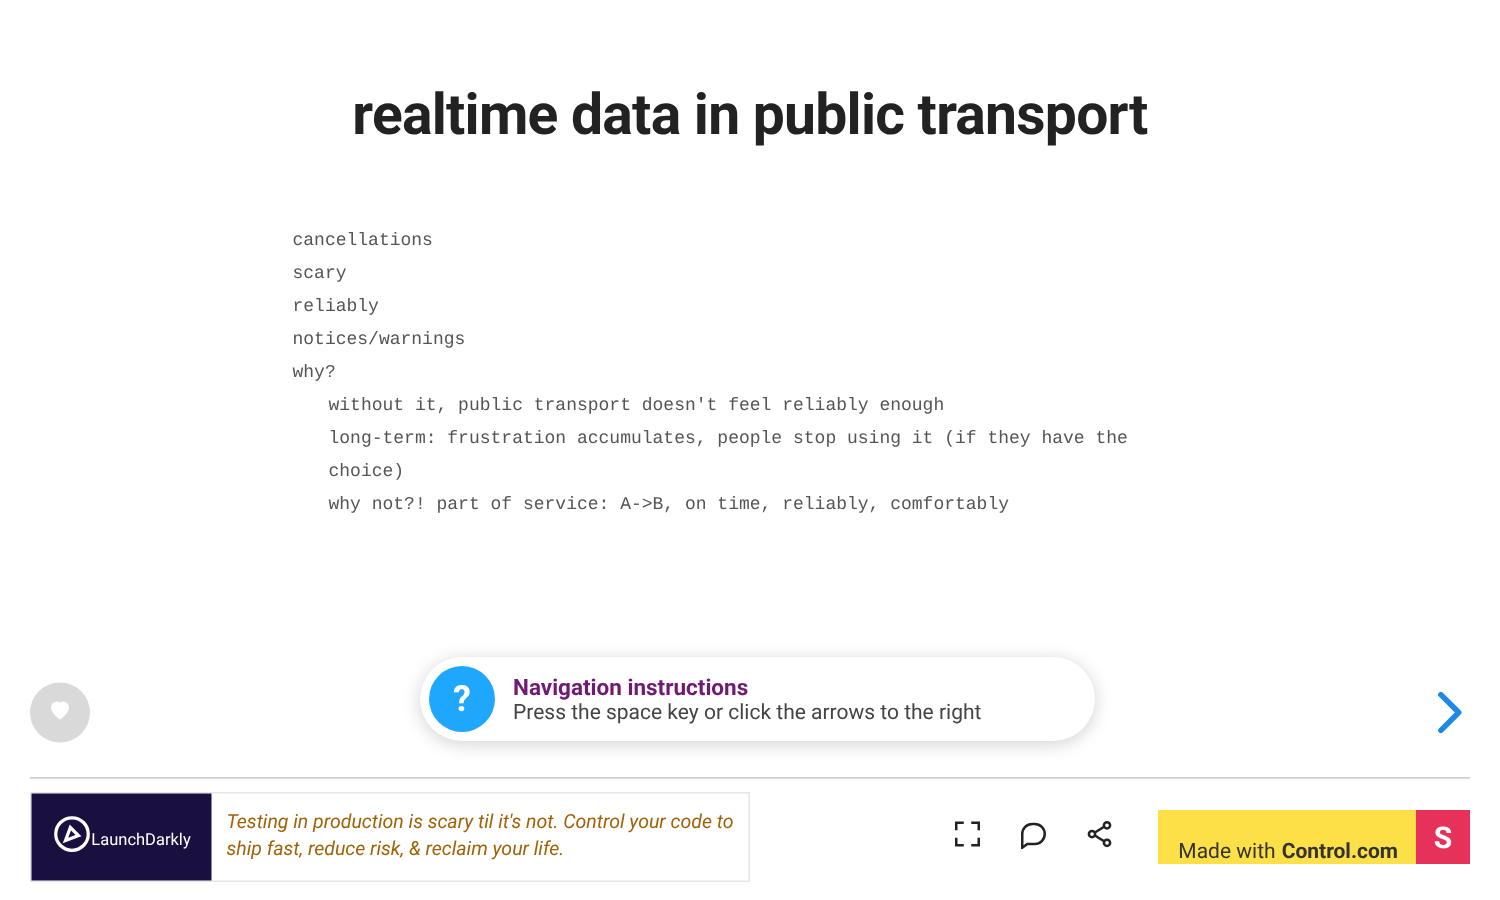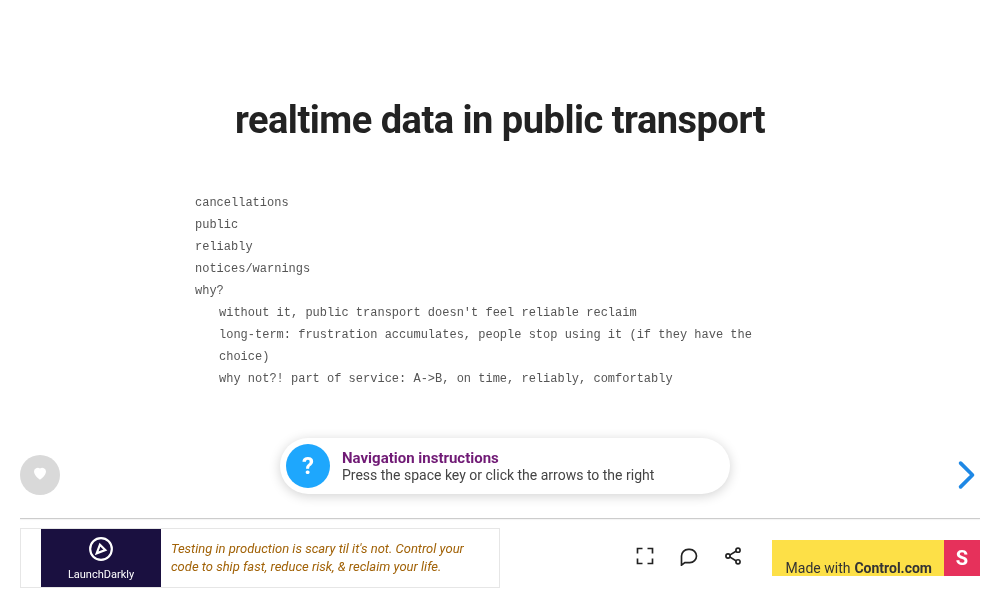--- a/index.html
+++ b/index.html
@@ -16,21 +16,20 @@
     top: 0; left: 0; right: 0;
     height: 518px;
     padding-top: 55px;
   }
   .slide-title {
     text-align: center;
     font-size: 38px;
     font-weight: 700;
     color: #222;
     letter-spacing: -0.5px;
-    margin-top: 43px;
   }
   .slide-body {
     margin: 50px auto 12px;
     width: 610px;
     font-family: "Courier New", Courier, monospace;
     font-size: 12px;
     color: #555;
     line-height: 22px;
   }
   .indent { padding-left: 24px; }
@@ -86,23 +85,22 @@
   }
   .ad {
     display: flex; align-items: stretch;
     border: 1px solid #e6e6e6;
     height: 60px;
     width: 480px;
   }
   .ad-logo {
     width: 120px;
     background: #1a1040;
-    display: flex; flex-direction: column; align-items: center; justify-content: center;
+    display: flex; align-items: center; justify-content: center;
     color: #fff;
-    margin-left: 20px;
   }
   .ad-logo svg { width: 26px; height: 26px; stroke: #fff; fill: none; stroke-width: 2; }
   .ad-logo-text { font-size: 11px; margin-top: 2px; }
   .ad-copy {
     flex: 1;
     padding: 6px 10px;
     font-size: 13px;
     color: #a16207;
     line-height: 1.35;
     display: flex; align-items: center; font-style: italic;
@@ -131,25 +129,25 @@
     margin-left: 12px;
   }
 </style>
 </head>
 <body>
 
 <div class="slide-area">
   <h1 class="slide-title">realtime data in public transport</h1>
   <div class="slide-body">
     <div>cancellations</div>
-    <div>public</div>
+    <div>scary</div>
     <div>reliably</div>
     <div>notices/warnings</div>
     <div>why?</div>
-    <div class="indent">without it, public transport doesn't feel reliable reclaim</div>
+    <div class="indent">without it, public transport doesn't feel reliably enough</div>
     <div class="indent">long-term: frustration accumulates, people stop using it (if they have the choice)</div>
     <div class="indent">why not?! part of service: A-&gt;B, on time, reliably, comfortably</div>
   </div>
 </div>
 
 <div class="heart-btn">
   <span>
     <svg viewBox="0 0 24 24">
         <path d="M12 21s-8-5.3-8-11a5 5 0 0 1 8-4 5 5 0 0 1 8 4c0 5.7-8 11-8 11z"></path>
       </svg>

